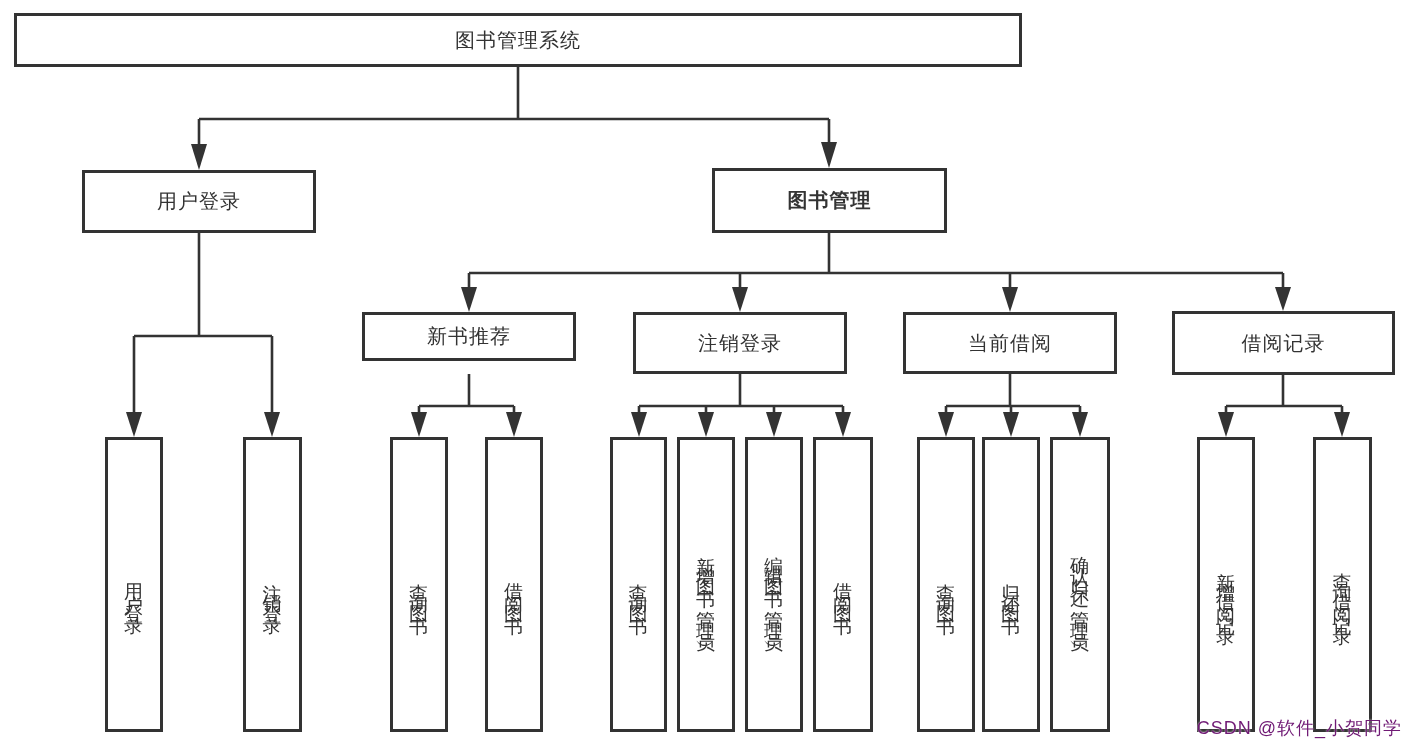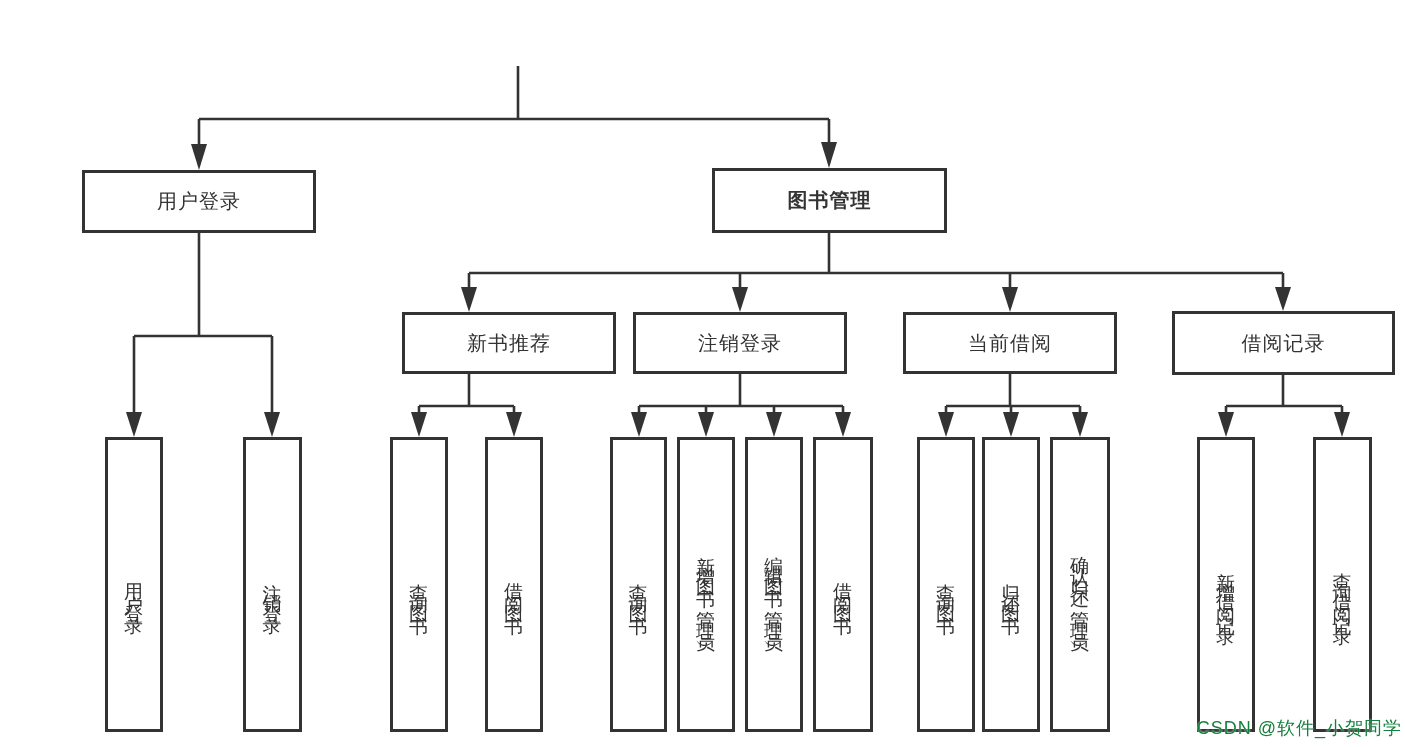--- a/index.html
+++ b/index.html
@@ -48,21 +48,21 @@
     color: #333333;
     line-height: 1;
     padding-top: 11px; 
   }
   .watermark {
     position: absolute;
     right: 3px;
     top: 716px;
     font-size: 18px;
     letter-spacing: 1px;
-    color: #15803d;
+    color: #701a75;
     white-space: nowrap;
     text-shadow: 0 0 2px #ffffff;
   }
 </style>
 </head>
 <body>
 
 <div class="canvas">
 
   <svg class="wires" viewBox="0 0 1405 747" xmlns="http://www.w3.org/2000/svg">
@@ -101,25 +101,26 @@
       <polygon points="766,412 782,412 774,437"></polygon>
       <polygon points="835,412 851,412 843,437"></polygon>
       <polygon points="938,412 954,412 946,437"></polygon>
       <polygon points="1003,412 1019,412 1011,437"></polygon>
       <polygon points="1072,412 1088,412 1080,437"></polygon>
       <polygon points="1218,412 1234,412 1226,437"></polygon>
       <polygon points="1334,412 1350,412 1342,437"></polygon>
     </g>
   </svg>
 
+  <div class="hbox" style="left:14px; top:13px; width:1008px; height:54px;">图书管理系统</div>
 
   <div class="hbox" style="left:82px; top:170px; width:234px; height:63px;">用户登录</div>
   <div class="hbox" style="left:712px; top:168px; width:235px; height:65px;font-weight:bold;">图书管理</div>
 
-  <div class="hbox" style="left:362px; top:312px; width:214px; height:62px;margin-left:40px;">新书推荐</div>
+  <div class="hbox" style="left:362px; top:312px; width:214px; height:49px;">新书推荐</div>
   <div class="hbox" style="left:633px; top:312px; width:214px; height:62px;">注销登录</div>
   <div class="hbox" style="left:903px; top:312px; width:214px; height:62px;">当前借阅</div>
   <div class="hbox" style="left:1172px; top:311px; width:223px; height:64px;">借阅记录</div>
 
   <div class="vbox" style="left:105px; width:58px;">
     <span>用户登录</span>
   </div>
   <div class="vbox" style="left:243px; width:59px;">
     <span>注销登录</span>
   </div>

